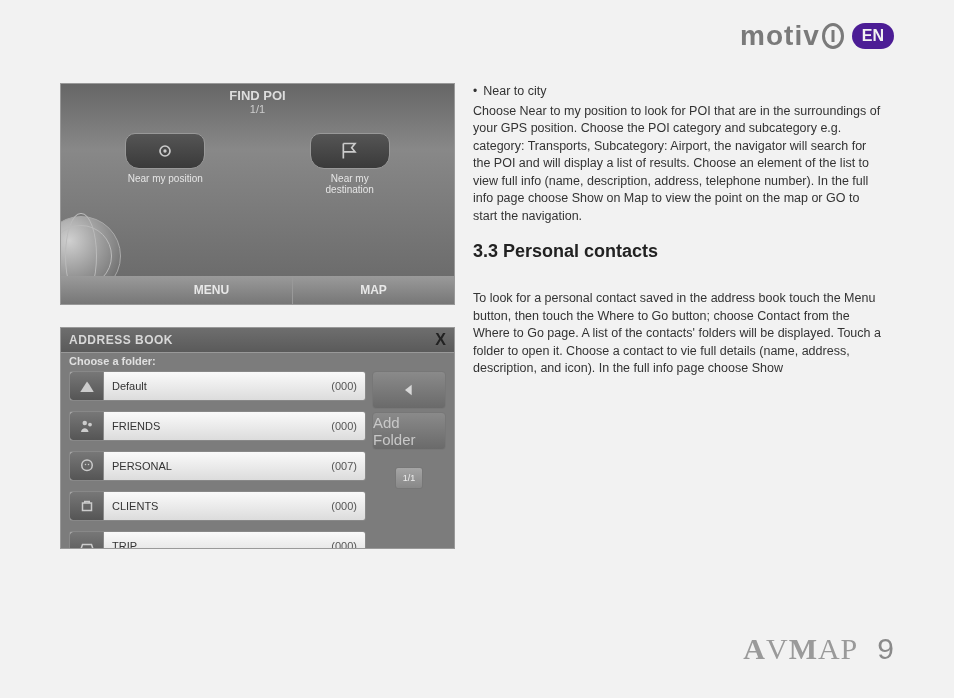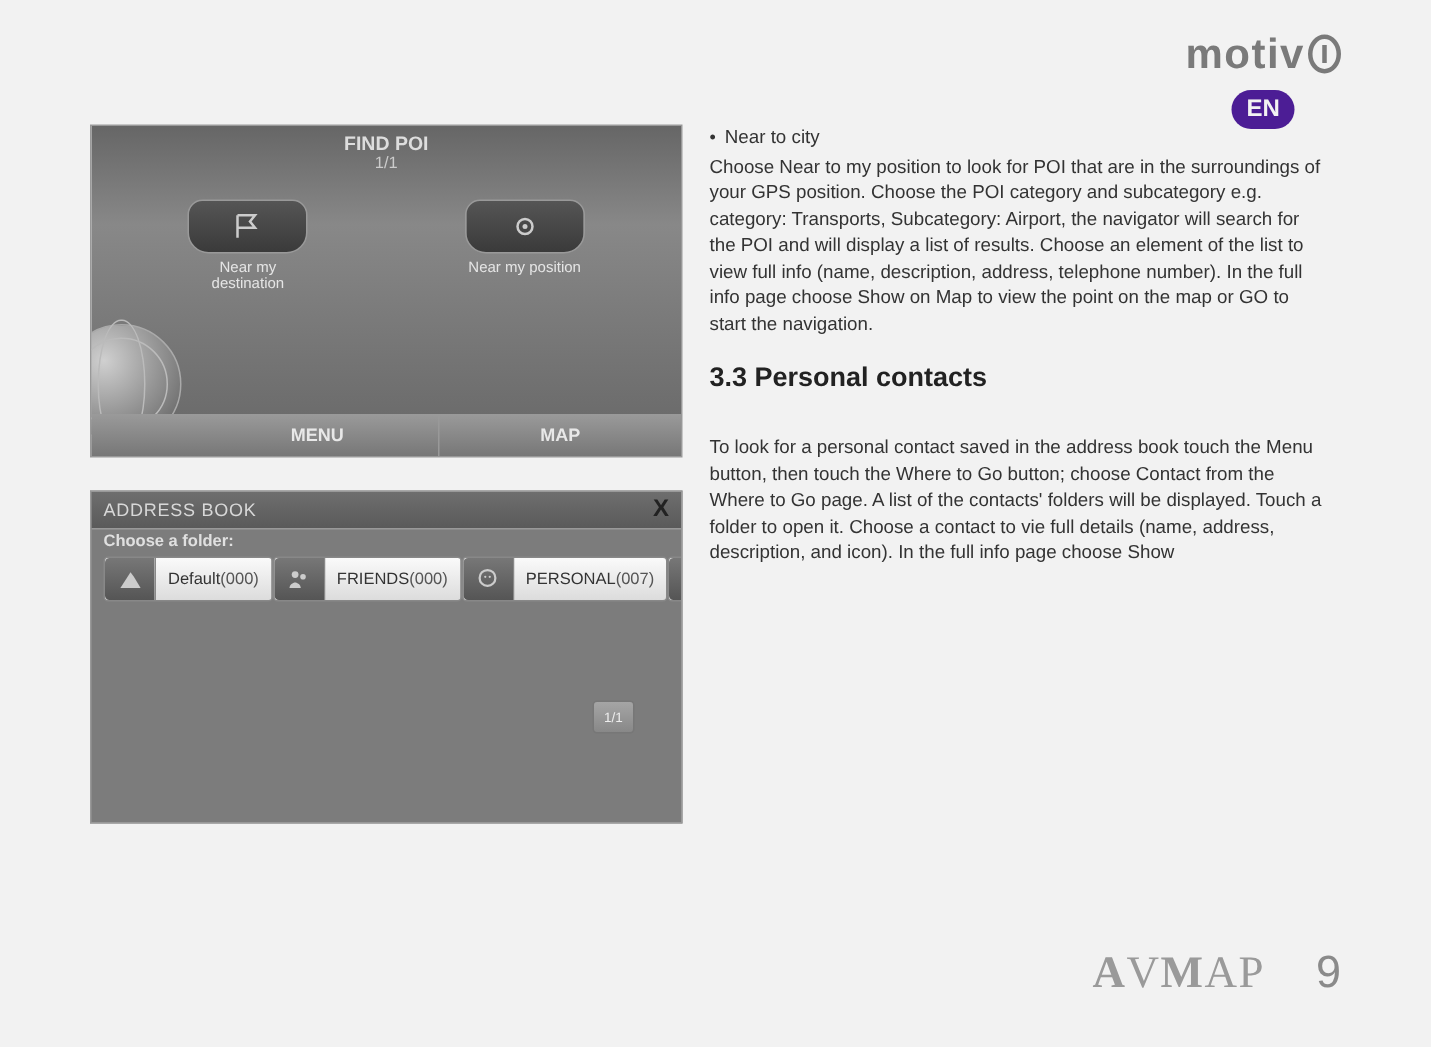--- a/index.html
+++ b/index.html
@@ -11,21 +11,20 @@
     position: relative;
     padding: 28px 60px 28px 60px;
   }
   .header {
     position: absolute;
     top: 20px;
     right: 60px;
     display: flex;
     align-items: center;
     gap: 8px;
-    flex-direction: column;
   }
   .brand {
     font-family: Arial, sans-serif;
     font-weight: 900;
     font-size: 28px;
     color: #7a7a7a;
     letter-spacing: 1px;
     display: flex;
     align-items: center;
   }
@@ -146,21 +145,21 @@
   .shot2-header {
     background: linear-gradient(#6e6e6e,#5a5a5a);
     padding: 4px 8px;
     display: flex;
     justify-content: space-between;
     align-items: center;
     border-bottom: 1px solid #999;
   }
   .shot2-title {
     color: #d8d8d8;
-    font-weight: normal;
+    font-weight: bold;
     font-size: 12px;
     letter-spacing: 0.5px;
   }
   .shot2-close {
     color: #222;
     font-weight: 900;
     font-size: 16px;
     line-height: 1;
     cursor: default;
   }
@@ -171,22 +170,22 @@
     padding: 2px 8px 4px 8px;
   }
   .shot2-body {
     display: flex;
     gap: 6px;
     padding: 0 8px;
   }
   .folder-list {
     flex: 1;
     display: flex;
-    flex-direction: row;
-    gap: 0;
+    flex-direction: column;
+    gap: 10px;
   }
   .folder-row {
     display: flex;
     align-items: center;
     height: 30px;
     background: linear-gradient(#fafafa,#dcdcdc);
     border: 1px solid #888;
     border-radius: 3px;
     font-size: 11px;
     color: #333;
@@ -248,21 +247,21 @@
   }
   .para { margin-bottom: 4px; }
 
   
   .footer {
     position: absolute;
     bottom: 32px;
     right: 60px;
     display: flex;
     align-items: center;
-    gap: 34px;
+    gap: 19px;
   }
   .avmap {
     font-family: Georgia, 'Times New Roman', serif;
     font-size: 30px;
     color: #9a9a9a;
     letter-spacing: 1px;
   }
   .avmap .caps { font-variant: small-caps; }
   .page-num {
     font-size: 30px;
@@ -280,37 +279,37 @@
   <span class="lang-badge">EN</span>
 </div>
 
 <div class="content">
   <div class="left-col">
 
     <div class="screenshot shot1">
       <div class="shot1-title">FIND POI</div>
       <div class="shot1-page">1/1</div>
       <div class="shot1-buttons">
+        <div class="poi-btn">
+          <div class="poi-tab">
+              <svg width="20" height="20" viewBox="0 0 24 24">
+                <circle cx="12" cy="12" r="6" fill="none" stroke="#ccc" stroke-width="2"></circle>
+                <circle cx="12" cy="12" r="2" fill="#ccc"></circle>
+              </svg>
+            </div>
+          <div class="poi-label">Near my position</div>
+        </div>
         <div class="poi-btn">
           <div class="poi-tab">
               <svg width="22" height="20" viewBox="0 0 24 24">
                 <path d="M4 3 L4 21 M4 3 L18 3 L14 8 L18 13 L4 13" fill="none" stroke="#ccc" stroke-width="2"></path>
               </svg>
             </div>
           <div class="poi-label" style="white-space:pre-line">Near my
 destination</div>
-        </div>
-        <div class="poi-btn">
-          <div class="poi-tab">
-              <svg width="20" height="20" viewBox="0 0 24 24">
-                <circle cx="12" cy="12" r="6" fill="none" stroke="#ccc" stroke-width="2"></circle>
-                <circle cx="12" cy="12" r="2" fill="#ccc"></circle>
-              </svg>
-            </div>
-          <div class="poi-label">Near my position</div>
         </div>
       </div>
       <div class="globe"></div>
       <div class="shot1-bottom">
         <div class="btm-btn">MENU</div>
         <div class="btm-btn">MAP</div>
       </div>
     </div>
 
     <div class="screenshot shot2">

